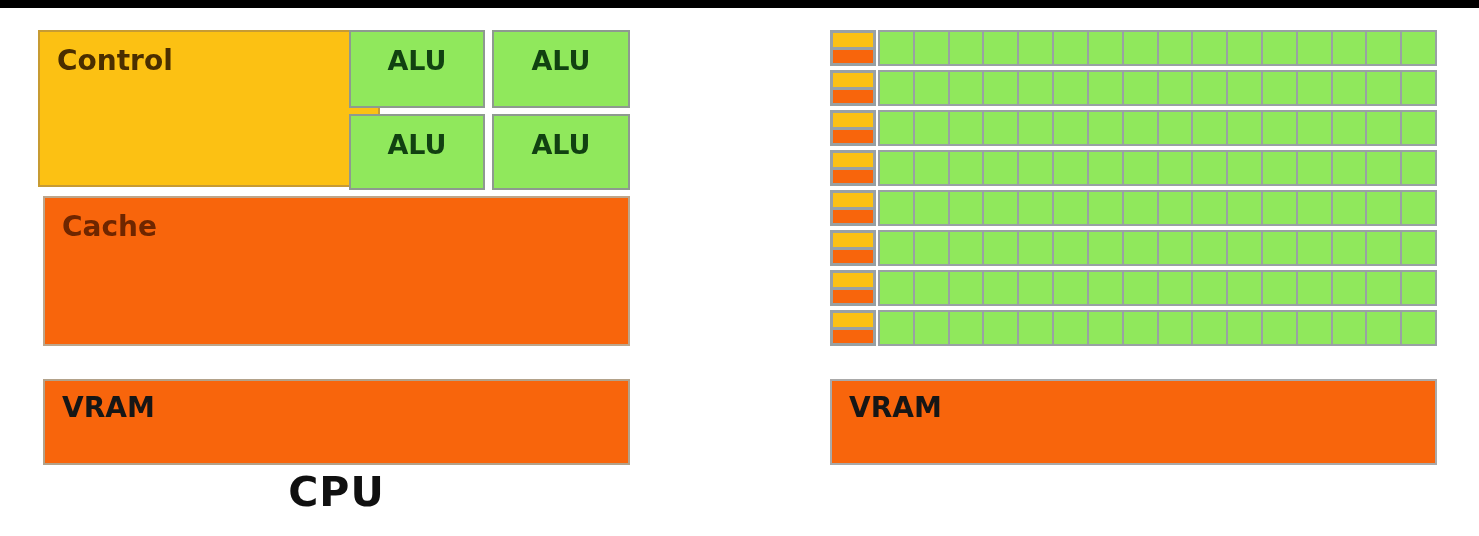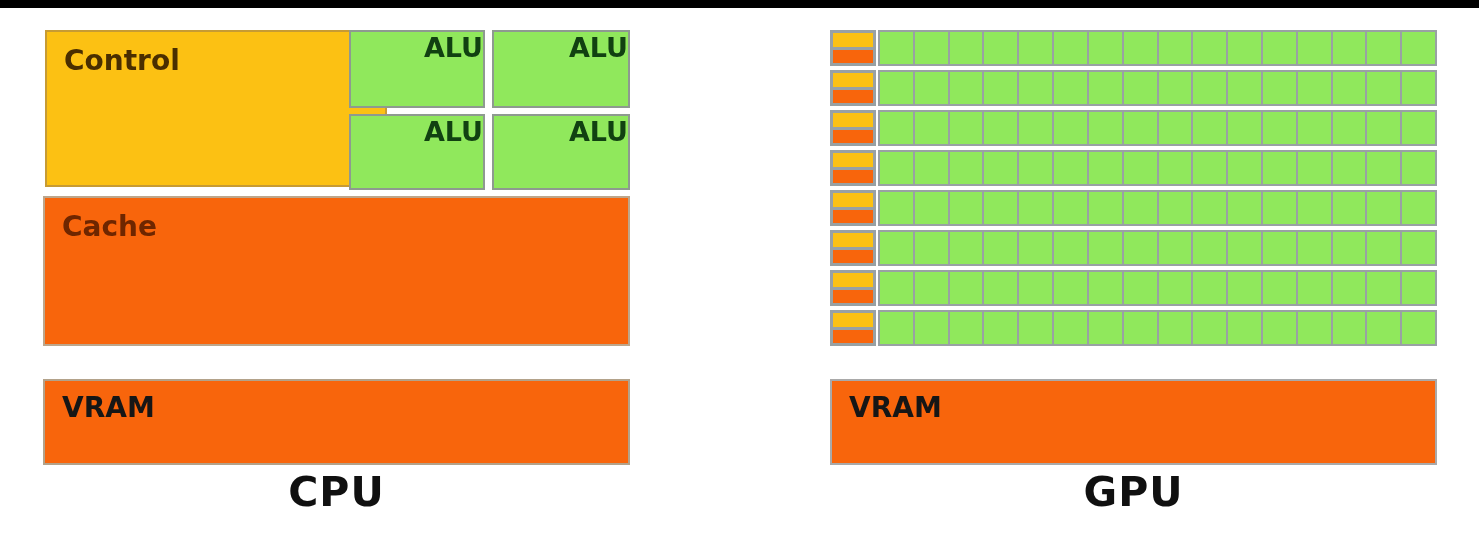--- a/index.html
+++ b/index.html
@@ -6,29 +6,29 @@
   .canvas{
     position:relative;width:1479px;height:536px;background:#ffffff;overflow:hidden;
     font-family:"DejaVu Sans","Liberation Sans",sans-serif;
   }
   .topbar{position:absolute;left:0;top:0;width:1479px;height:8px;background:var(--top-bar,#000);}
 
   .block{position:absolute;box-sizing:border-box;font-weight:bold;}
 
   
   .control{
-    left:45px;top:30px;width:342px;height:157px;
+    left:38px;top:30px;width:342px;height:157px;
     background:var(--control-fill,#fcc113);
     border:2px solid #c79b33;
     padding:12px 0 0 17px;font-size:28px;color:#4a2e00;
   }
   .alu-cell{
     background:var(--alu-fill,#90e85c);
     border:2px solid #8e9a90;
-    display:flex;justify-content:flex-end;
+    display:flex;justify-content:center;padding-top:13px;
     font-size:27px;color:#114111;
   }
   .alu-1{left:349px;top:30px;width:136px;height:78px;}
   .alu-2{left:492px;top:30px;width:138px;height:78px;}
   .alu-3{left:349px;top:114px;width:136px;height:76px;}
   .alu-4{left:492px;top:114px;width:138px;height:76px;}
   .cache{
     left:43px;top:196px;width:587px;height:150px;
     background:var(--cache-fill,#f8650c);
     border:2px solid #bda68b;
@@ -287,14 +287,13 @@
           <div class="gpu-alu"></div>
           <div class="gpu-alu"></div>
           <div class="gpu-alu"></div>
           <div class="gpu-alu"></div>
         </div>
       </div>
     </div>
   <div class="block vram gpu-vram">
     <span>VRAM</span>
   </div>
-  <div class="chip-label gpu-label">GPU</div>
 </div>
 
 </body></html>

